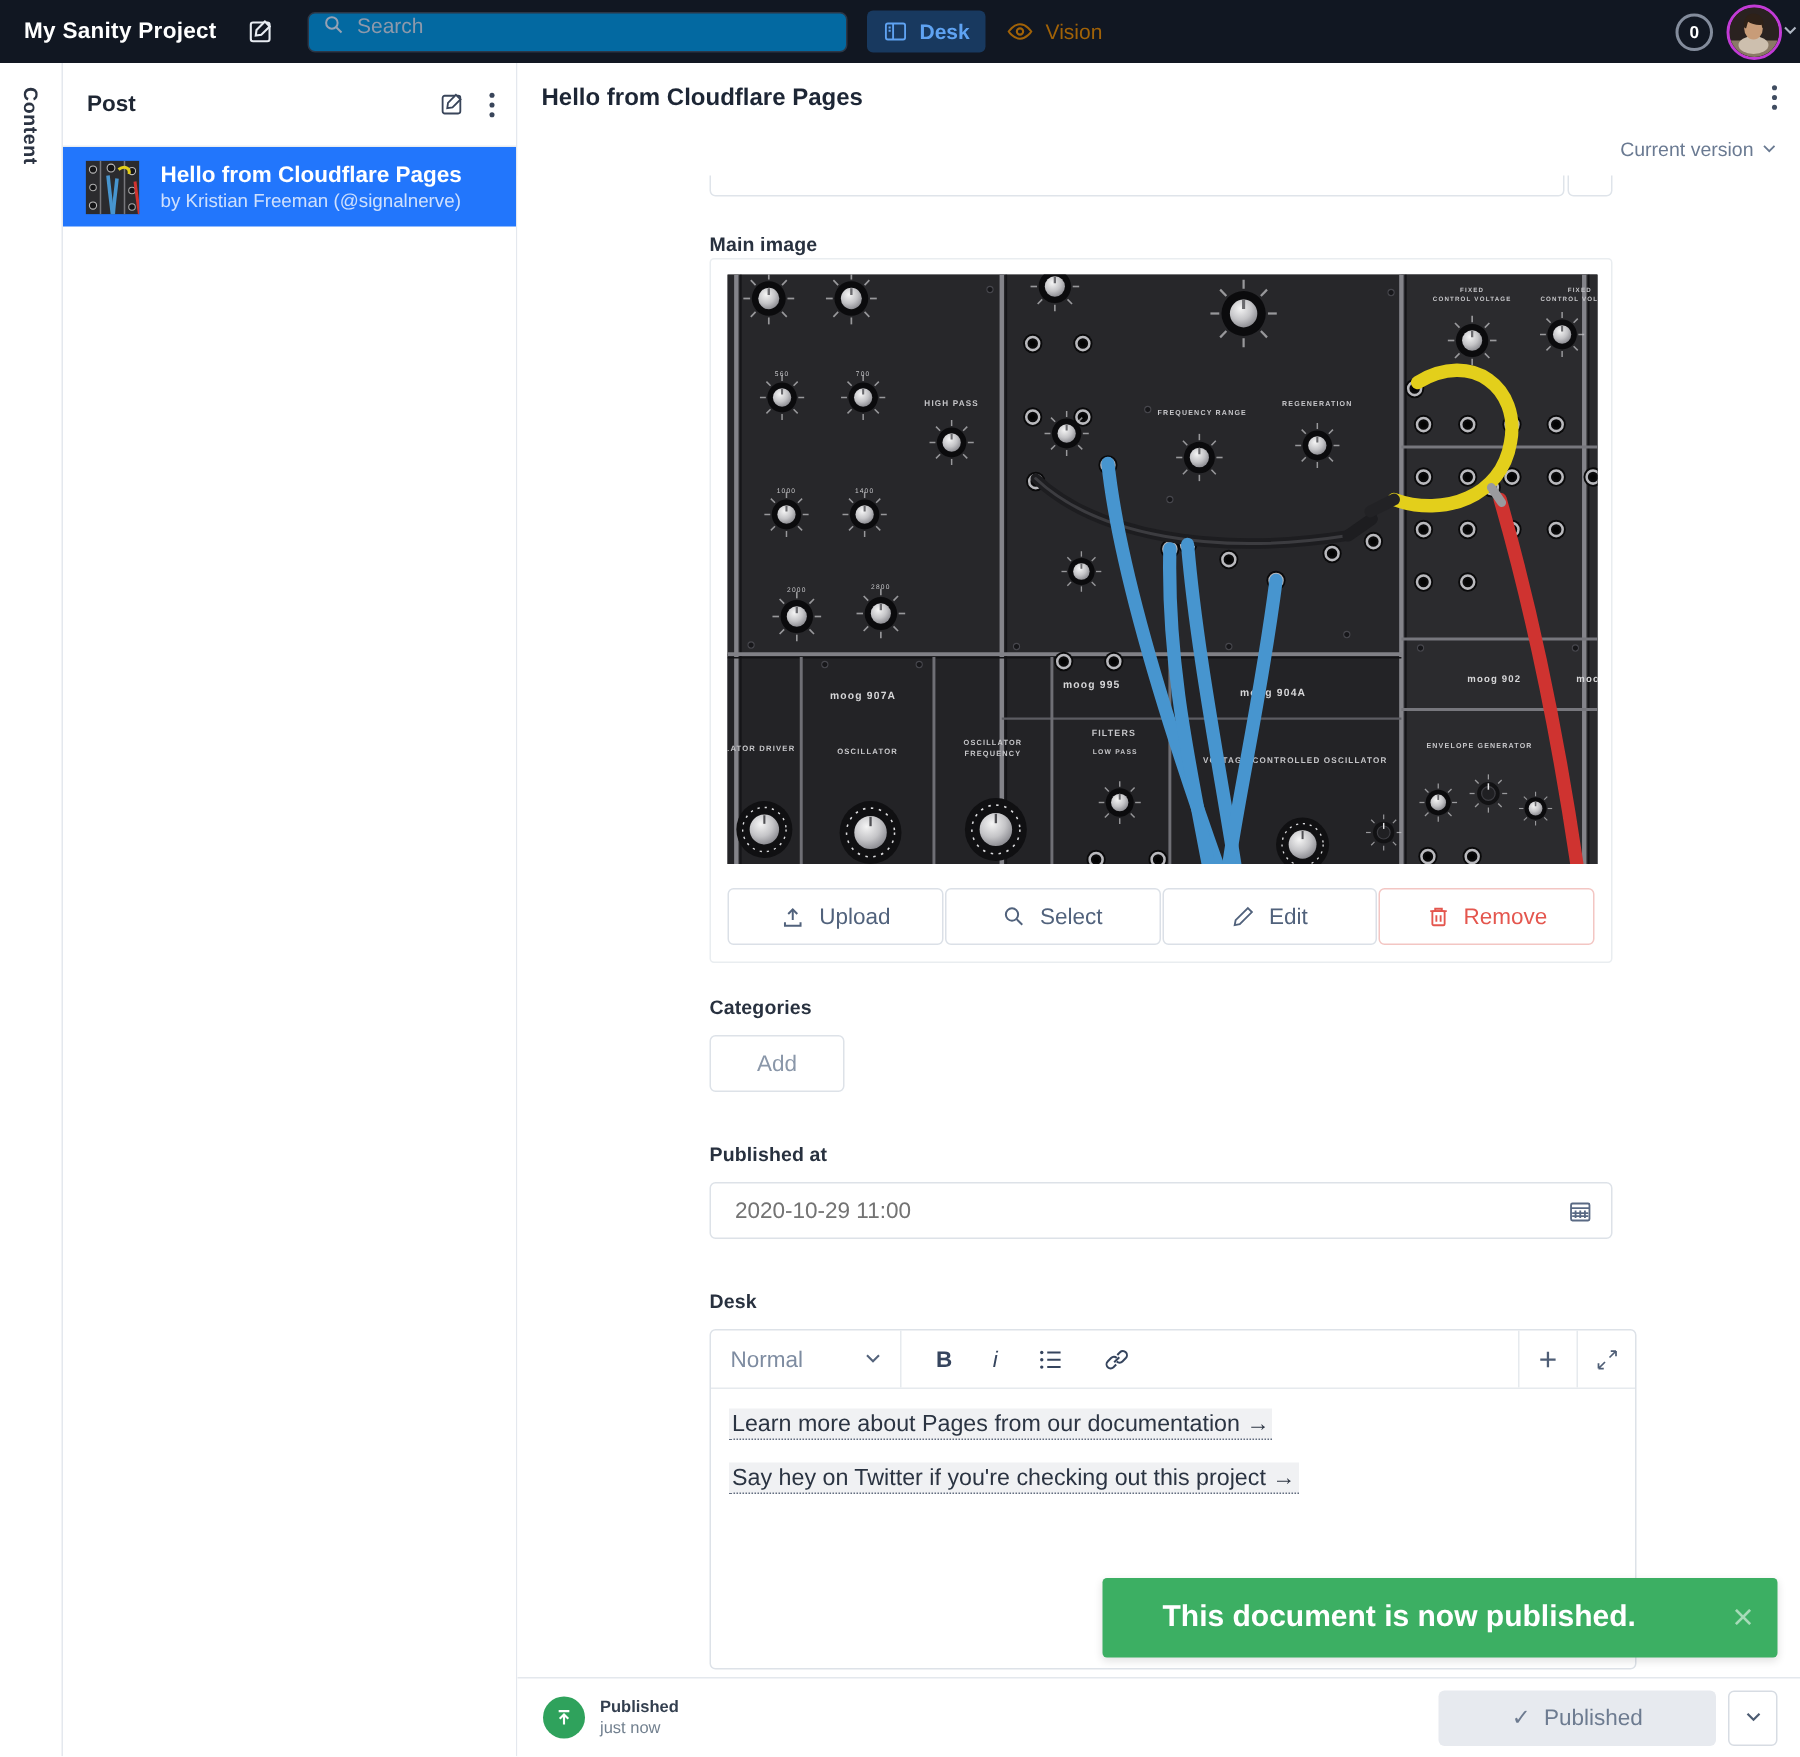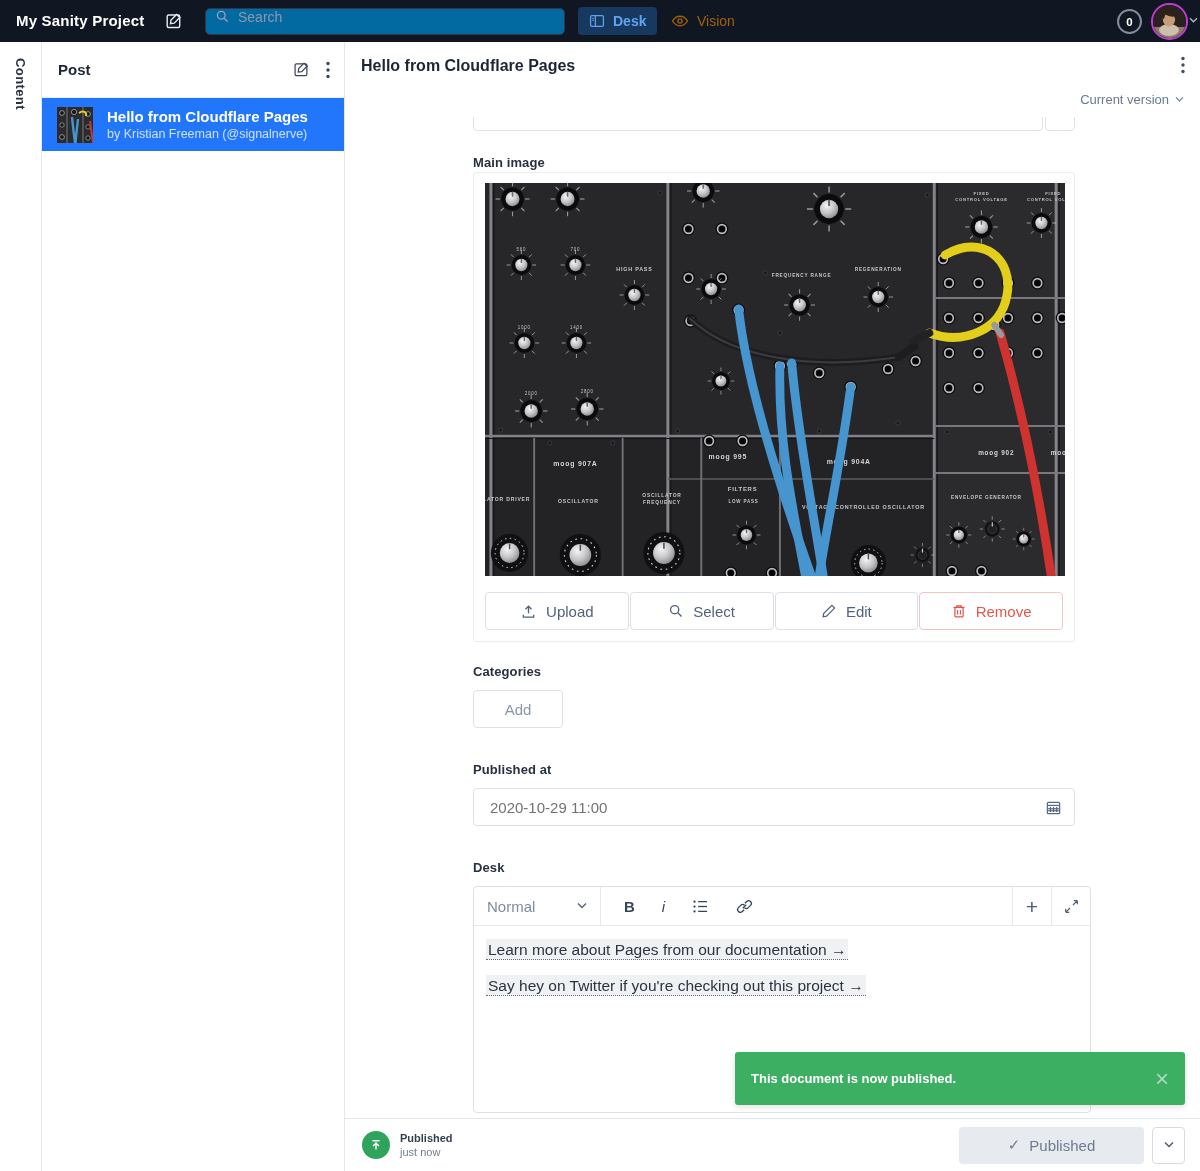--- a/index.html
+++ b/index.html
@@ -73,21 +73,21 @@
   .ed-i { font-style:italic; font-size:15px; }
   .ed-spacer { flex:1; }
   .ed-cell { width:39px; border-left:1px solid #e6eaee; display:flex; align-items:center; justify-content:center; color:#4f5e76; }
   .ed-plus { font-size:21px; font-weight:400; line-height:1; }
   .ed-content { padding:14px 12px; }
   .ed-content p { font-size:15.5px; line-height:20px; color:#2b3442; margin-bottom:16px; }
   .ed-link { background:#f0f1f3; border-bottom:1.5px dotted #636e80; padding:2px 2px 1px 2px; }
 
   
   .toast { position:absolute; left:735px; top:1052px; width:450px; height:53px; background:#3caf63; border-radius:3px; z-index:60; display:flex; align-items:center; padding:0 16px; box-shadow:0 2px 6px rgba(0,0,0,.12); }
-  .toast-msg { color:#fff; font-size:13px; font-weight:600; }
+  .toast-msg { color:#fff; font-size:20px; font-weight:600;margin-left:24px; }
   .toast-close { margin-left:auto; color:rgba(255,255,255,.55); font-size:24px; line-height:1; font-weight:400; }
 
   
   .doc-footer { position:absolute; left:345px; bottom:0; width:855px; height:53px; background:#fff; border-top:1px solid #e4e8ed; display:flex; align-items:center; z-index:30; }
   .pub-circle { margin-left:17px; width:28px; height:28px; border-radius:50%; background:#2fa25c; display:flex; align-items:center; justify-content:center; flex:0 0 28px; }
   .pub-meta { margin-left:10px; display:flex; flex-direction:column; gap:2px; }
   .pub-meta .t1 { font-size:11px; font-weight:700; color:#333f4f; }
   .pub-meta .t2 { font-size:11px; color:#72808f; }
   .publish-btn { margin-left:auto; width:185px; height:37px; background:#e7eaef; border:none; border-radius:4px; color:#6d7b90; font-size:15px; font-weight:500; display:flex; align-items:center; justify-content:center; gap:9px; font-family:inherit; }
   .publish-caret-btn { width:33px; height:37px; margin:0 15px 0 8px; background:#fff; border:1px solid #d7dce3; border-radius:4px; display:flex; align-items:center; justify-content:center; color:#4e5d73; }

